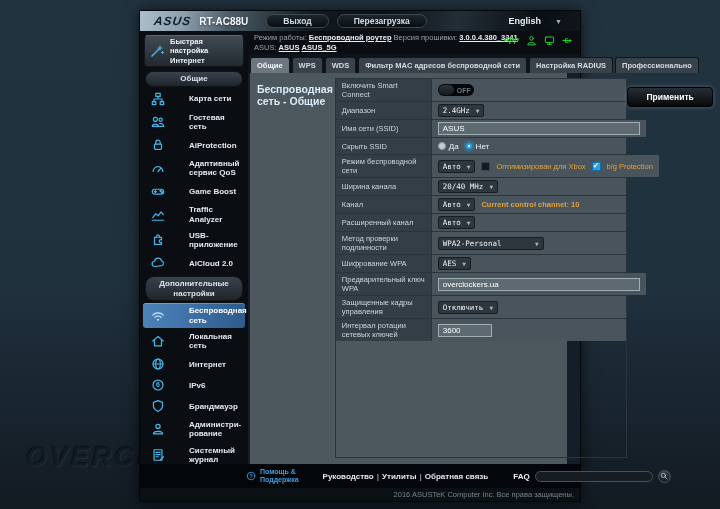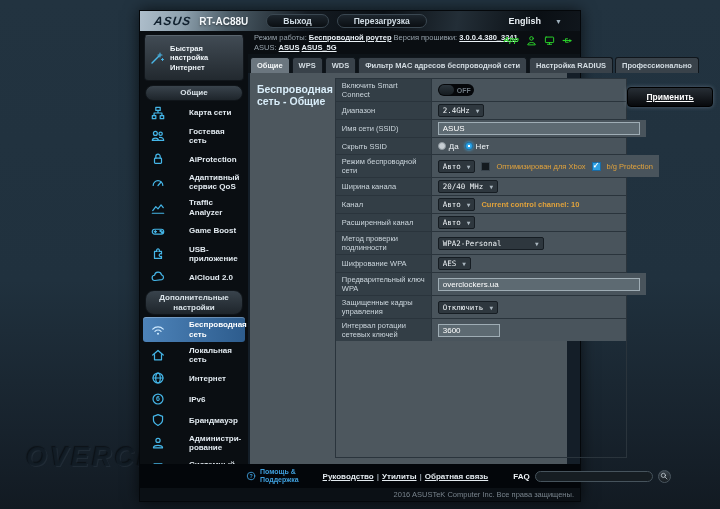--- a/index.html
+++ b/index.html
@@ -34,21 +34,21 @@
     color:#d2dde5; font-size:8.5px; font-weight:bold;
   }
   .lang { margin-left:auto; display:flex; align-items:center; gap:14px; font-size:9px; font-weight:bold; color:#e8eef3; padding-right:10px; cursor:pointer; }
   .lang .arr { font-size:7px; color:#9fb0bc; }
   
   .middle { flex:1; display:flex; min-height:0; }
   .sidebar { width:108px; flex:0 0 108px; background:#0a0e12; padding-top:3px; overflow:hidden; }
   .qsetup {
     margin:1px 4px 4px 4px; border-radius:4px; cursor:pointer;
     background:linear-gradient(#414b54,#22292f); border:1px solid #11161b; border-top-color:#5a656e;
-    display:flex; align-items:center; gap:5px; padding:8px 4px; min-height:28px;
+    display:flex; align-items:center; gap:5px; padding:1px 4px; min-height:28px;
   }
   .qsetup .ql { font-size:7.5px; font-weight:bold; color:#eef4f8; line-height:1.25; }
   .side-sec {
     margin:3px 5px 2px 5px; border-radius:9px; text-align:center;
     background:linear-gradient(#39434c,#1e252b); border:1px solid #10151a;
     color:#dbe4ea; font-size:8px; font-weight:bold; padding:2px 2px; line-height:1.2;
   }
   .side-item {
     display:flex; align-items:center; gap:24px; padding:3px 2px 3px 8px; margin:1px 3px;
     min-height:19px; border-radius:3px; cursor:pointer;
@@ -92,43 +92,42 @@
     color:#eef3f6; font-family:"DejaVu Sans Mono", monospace; font-size:7.5px;
     padding:1px 4px; min-height:12px; white-space:nowrap;
   }
   .select .arr { font-size:6px; color:#aab6bf; }
   .select.wide { min-width:106px; justify-content:space-between; }
   .tinput {
     background:#5d6a72; border:1px solid #9fadb5; color:#ffffff;
     font-family:"Liberation Sans",sans-serif; font-size:8px; padding:1px 4px; height:13px;
   }
   .tinput.wide { width:202px; }
-  .tinput.narrow { width:62px; }
+  .tinput.narrow { width:54px; }
   .radio-opt { display:inline-flex; align-items:center; gap:3px; cursor:pointer; }
   .rdot { width:8px; height:8px; border-radius:50%; background:#c6cdd3; border:1px solid #8d979e; }
   .radio-opt.sel .rdot { background:radial-gradient(circle at 50% 50%, #ffffff 0 25%, #2ea6e8 30% 100%); border-color:#1a78b4; box-shadow:0 0 3px #39b4f5; }
   .radio-opt .rlab { font-size:8px; color:#f0f5f8; }
   .cbx { width:9px; height:9px; border:1px solid #39444d; background:#141a1f; display:inline-flex; align-items:center; justify-content:center; cursor:pointer; flex:0 0 9px; }
   .cbx.on { background:#2e9fe0; border-color:#196ba5; color:#fff; font-size:8px; line-height:8px; font-weight:bold; }
   .cbx-lab { font-size:7.5px; color:#e2a33c; white-space:nowrap; }
   .fnote { font-size:7.5px; font-weight:bold; color:#e2a33c; white-space:nowrap; }
   .applywrap { text-align:center; margin-top:8px; }
   .applybtn {
     background:linear-gradient(#272e35,#07090c); color:#fff; font-size:8.5px; font-weight:bold;
     border:1px solid #000; border-radius:4px; padding:4px 18px; cursor:pointer;
     box-shadow:0 0 4px rgba(180,200,215,.35);
-    text-decoration:underline;
   }
   
   .footer { flex:0 0 24px; background:#03060a; display:flex; align-items:center; gap:10px; padding-left:106px; padding-right:8px; }
   .help { display:flex; align-items:center; gap:4px; cursor:pointer; }
   .help .icn { width:10px; height:10px; color:#3f9fdc; }
   .help .htext { font-size:7px; font-weight:bold; color:#3f9fdc; line-height:1.2; }
   .flinks { font-size:8px; font-weight:bold; color:#e3eaef; margin-left:14px; white-space:nowrap; }
-  .flinks span.lnk { text-decoration:underline; cursor:pointer; }
+  .flinks span.lnk { cursor:pointer; }
   .flinks span.sep { color:#8b969e; margin:0 3px; }
   .faq { margin-left:auto; display:flex; align-items:center; gap:5px; }
   .faq .flab { font-size:8px; font-weight:bold; color:#eef3f7;padding-left:15px; }
   .faq-input { width:118px; height:11px; border-radius:6px; background:#161d22; border:1px solid #46535c; color:#dfe8ee; font-size:7.5px; padding:0 6px; }
   .faq-btn { width:13px; height:13px; border-radius:50%; background:linear-gradient(#39434b,#171d22); border:1px solid #4a565f; display:flex; align-items:center; justify-content:center; cursor:pointer; color:#cfd9e0; }
   .faq-btn .icn { width:8px; height:8px; }
   .copy { flex:0 0 13px; background:#0b1015; color:#78838c; font-size:7.5px; text-align:right; padding:2px 6px 0 0; }
 </style>
 </head>
 <body>
@@ -199,36 +198,36 @@
               <svg viewBox="0 0 16 16" fill="none" stroke="currentColor" stroke-width="1.4" stroke-linecap="round" stroke-linejoin="round">
                 <path d="M2.5,12 a5.5,5.5 0 0 1 11,0"></path>
                 <path d="M8,12 L11.5,8"></path>
               </svg>
             </span>
             <span>Адаптивный сервис QoS</span>
           </div>
           <div class="side-item">
             <span class="icn">
               <svg viewBox="0 0 16 16" fill="none" stroke="currentColor" stroke-width="1.4" stroke-linecap="round" stroke-linejoin="round">
-                <path d="M1.5,14 H14.5"></path>
-                <path d="M2,11 L5.5,6.5 8,9 11.5,4.5 14,7.5"></path>
-              </svg>
-            </span>
-            <span>Traffic Analyzer</span>
-          </div>
-          <div class="side-item">
-            <span class="icn">
-              <svg viewBox="0 0 16 16" fill="none" stroke="currentColor" stroke-width="1.4" stroke-linecap="round" stroke-linejoin="round">
                 <rect x="1.5" y="6" width="13" height="5.5" rx="2.7"></rect>
                 <path d="M5,7.5 v2.5 M3.8,8.8 h2.5"></path>
                 <circle cx="11" cy="8" r="0.7" fill="currentColor"></circle>
                 <circle cx="12.8" cy="9.6" r="0.7" fill="currentColor"></circle>
               </svg>
             </span>
             <span>Game Boost</span>
+          </div>
+          <div class="side-item">
+            <span class="icn">
+              <svg viewBox="0 0 16 16" fill="none" stroke="currentColor" stroke-width="1.4" stroke-linecap="round" stroke-linejoin="round">
+                <path d="M1.5,14 H14.5"></path>
+                <path d="M2,11 L5.5,6.5 8,9 11.5,4.5 14,7.5"></path>
+              </svg>
+            </span>
+            <span>Traffic Analyzer</span>
           </div>
           <div class="side-item">
             <span class="icn">
               <svg viewBox="0 0 16 16" fill="none" stroke="currentColor" stroke-width="1.4" stroke-linecap="round" stroke-linejoin="round">
                 <path d="M4,5 h3 a1.6,1.6 0 1 1 2,0 h3 v3 a1.6,1.6 0 1 0 0,2.6 V13 H4 Z"></path>
               </svg>
             </span>
             <span>USB-приложение</span>
           </div>
           <div class="side-item">

